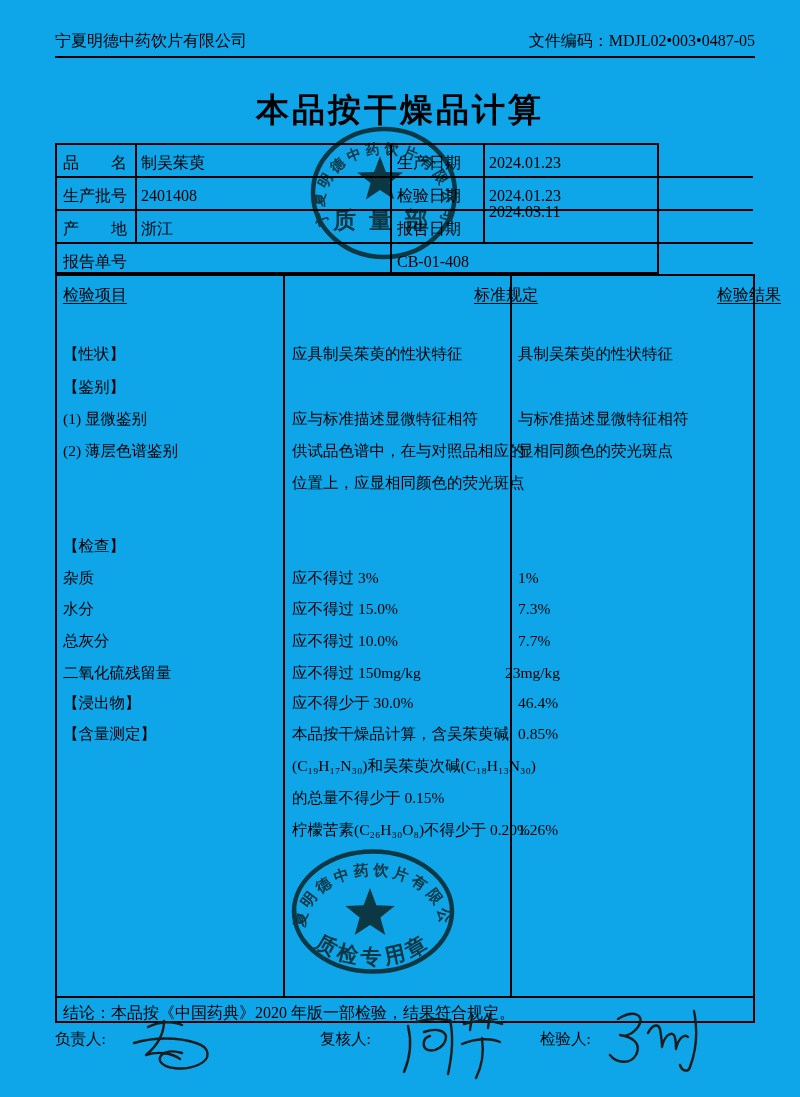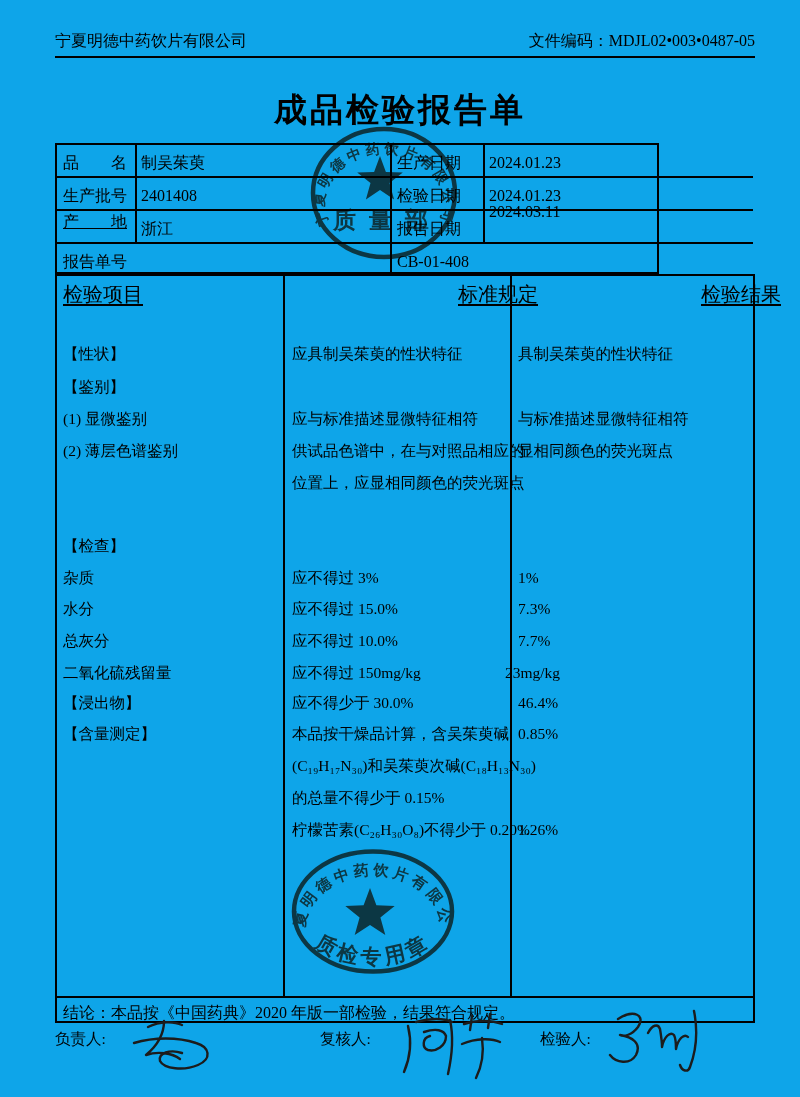--- a/index.html
+++ b/index.html
@@ -5,61 +5,61 @@
   html,body{margin:0;padding:0;background:#fff;}
   .page{position:relative;width:800px;height:1097px;background:#0ea5e9;overflow:hidden;
         font-family:"Liberation Serif","DejaVu Serif",serif;color:#000;}
   .abs{position:absolute;white-space:nowrap;}
   .hline{position:absolute;background:#000;height:2px;}
   .vline{position:absolute;background:#000;width:2px;}
   .box{position:absolute;border:2px solid #000;box-sizing:border-box;}
   .t15{font-size:15.5px;line-height:21px;}
   .t16{font-size:16px;line-height:21px;}
   .hdr{font-size:16px;line-height:21px;}
-  .colhead{font-size:20px;line-height:21px;text-decoration:underline;text-underline-offset:3px;}
+  .colhead{font-size:16px;line-height:21px;text-decoration:underline;text-underline-offset:3px;}
   .center{text-align:right;padding-left:28px;}
   .title{font-size:33px;font-weight:bold;letter-spacing:3px;text-align:center;}
   .bold{font-weight:normal;}
   .stamp{position:absolute;mix-blend-mode:multiply;opacity:.92;}
   .sig{position:absolute;}
   .sig path{fill:none;stroke:#1c1c1c;stroke-width:2.4;stroke-linecap:round;stroke-linejoin:round;}
   .stamp text{font-family:"Liberation Serif","DejaVu Serif",serif;}
 </style>
 </head>
 <body>
 
 <div class="page">
 
   <div class="abs hdr" style="left:55px;top:30px;">宁夏明德中药饮片有限公司</div>
   <div class="abs hdr" style="top:30px;right:45px;">
     <span>文件编码：</span><span>MDJL02•003•0487-05</span>
   </div>
   <div class="hline" style="left:55px;top:56px;width:700px;"></div>
 
-  <div class="abs title" style="left:0;top:88px;width:800px;">成品检验报告单</div>
+  <div class="abs title" style="left:0;top:88px;width:800px;">本品按干燥品计算</div>
 
   <div class="box" style="left:55px;top:143px;width:604px;height:131px;">
     <div class="vline" style="left:78px;top:0;height:97px;"></div>
     <div class="vline" style="left:333px;top:0;height:127px;"></div>
     <div class="vline" style="left:426px;top:0;height:97px;"></div>
     <div class="hline" style="left:0;top:31px;width:696px;"></div>
     <div class="hline" style="left:0;top:64px;width:696px;"></div>
     <div class="hline" style="left:0;top:97px;width:696px;"></div>
 
     <div class="abs t16" style="left:6px;top:7px;">品　　名</div>
     <div class="abs t16" style="left:84px;top:7px;">制吴茱萸</div>
     <div class="abs t16" style="left:340px;top:7px;">生产日期</div>
     <div class="abs t16" style="left:432px;top:7px;">2024.01.23</div>
 
     <div class="abs t16" style="left:6px;top:40px;">生产批号</div>
     <div class="abs t16" style="left:84px;top:40px;">2401408</div>
     <div class="abs t16" style="left:340px;top:40px;">检验日期</div>
     <div class="abs t16" style="left:432px;top:40px;">2024.01.23</div>
 
-    <div class="abs t16" style="left:6px;top:66px;text-decoration:underline;">产　　地</div>
+    <div class="abs t16" style="left:6px;top:73px;">产　　地</div>
     <div class="abs t16" style="left:84px;top:73px;">浙江</div>
     <div class="abs t16" style="left:340px;top:73px;">报告日期</div>
     <div class="abs t16" style="left:432px;top:56px;">2024.03.11</div>
 
     <div class="abs t16" style="left:6px;top:106px;">报告单号</div>
     <div class="abs t16" style="left:340px;top:106px;">CB-01-408</div>
   </div>
 
   <div class="box" style="left:55px;top:274px;width:700px;height:749px;">
     <div class="vline" style="left:226px;top:0;height:720px;"></div>

